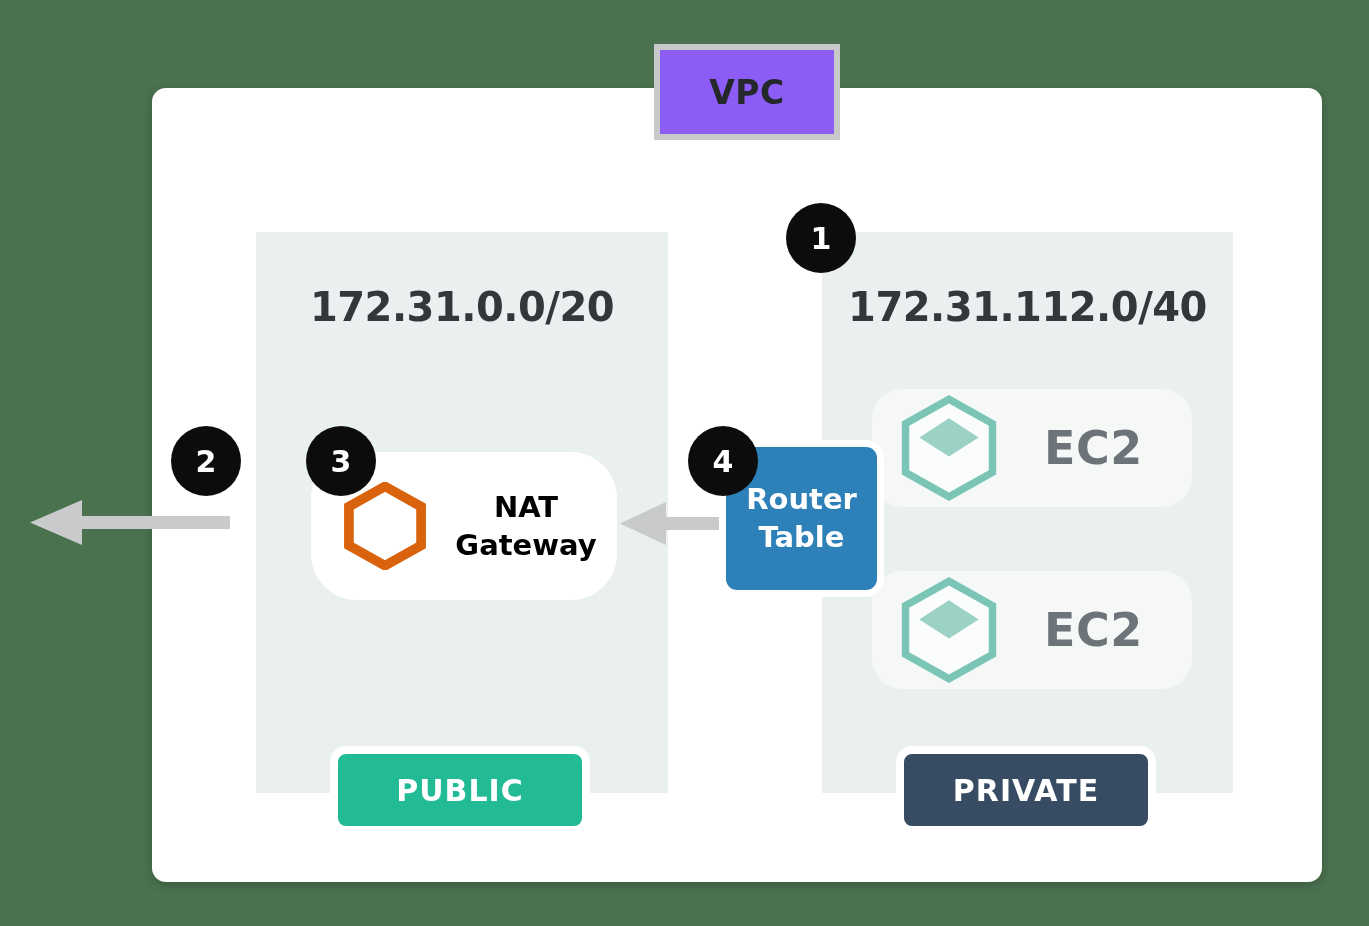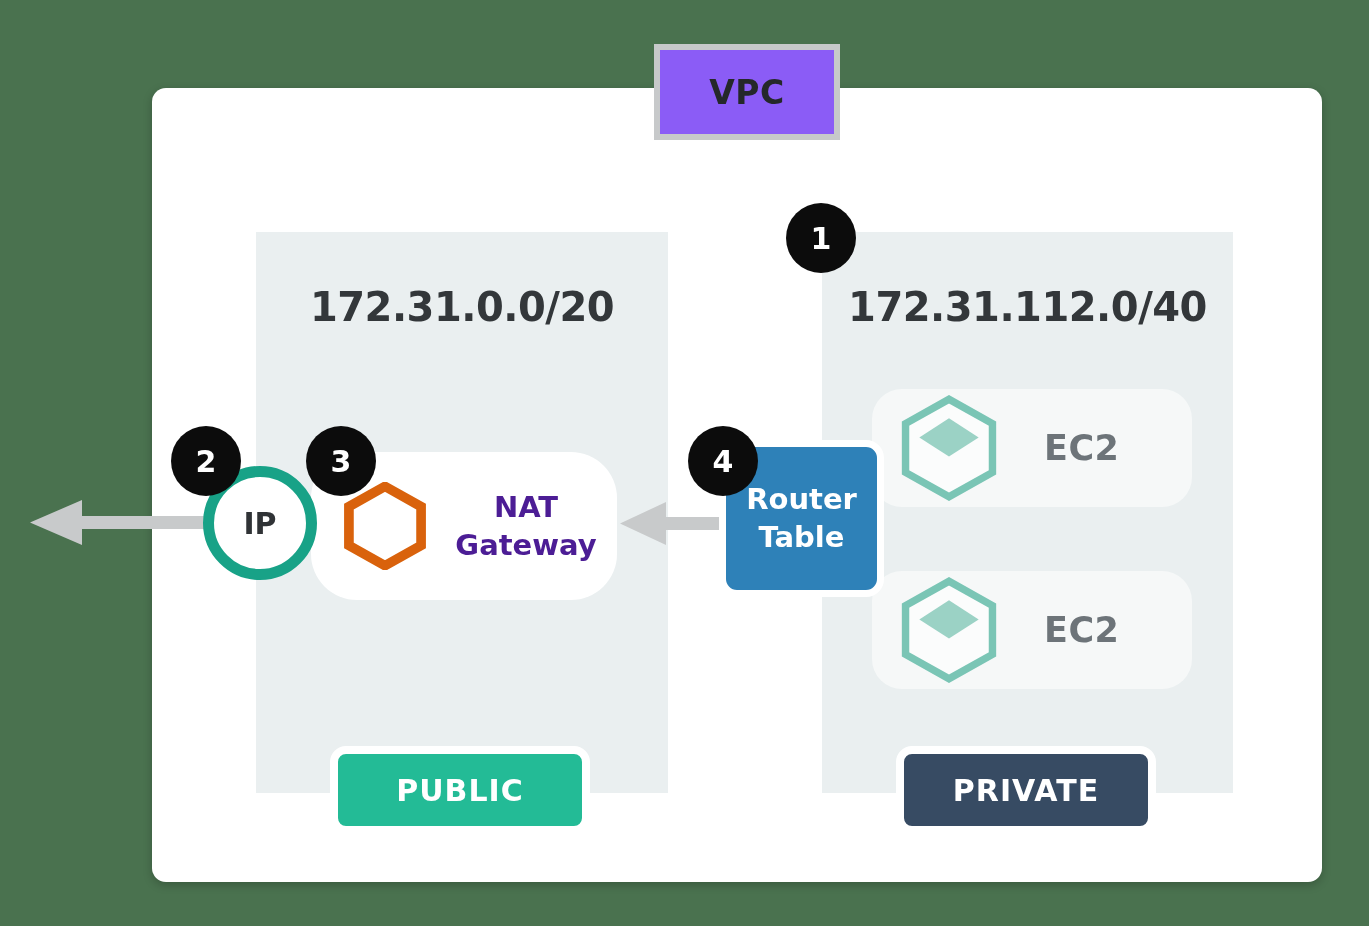--- a/index.html
+++ b/index.html
@@ -123,21 +123,21 @@
     left: 130px;
     top: 0;
     width: 170px;
     height: 148px;
     display: flex;
     flex-direction: column;
     align-items: center;
     justify-content: center;
     font-size: 29px;
     font-weight: bold;
-    color: #4c1d95;
+    color: #000000;
     line-height: 1.32;
     text-align: center;
   }
 
   
   .ip-circle {
     position: absolute;
     left: 203px;
     top: 466px;
     width: 114px;
@@ -193,21 +193,21 @@
   .ec2-1 { top: 389px; }
   .ec2-2 { top: 571px; }
   .ec2-hex {
     width: 106px;
     height: 106px;
     margin-left: 24px;
     flex: none;
   }
   .ec2-label {
     margin-left: 42px;
-    font-size: 35px;
+    font-size: 46px;
     font-weight: bold;
     color: #6d7479;
     letter-spacing: 0.5px;
   }
 
   
   .pill {
     position: absolute;
     width: 260px;
     height: 88px;
@@ -254,23 +254,20 @@
   <svg class="arrow-svg arrow-out" width="200" height="46" viewBox="0 0 200 46">
     <rect x="44" y="16" width="156" height="13" fill="#c8cacb"></rect>
     <polygon points="0,22.5 52,0 52,45" fill="#c8cacb"></polygon>
   </svg>
 
   <svg class="arrow-svg arrow-router" width="110" height="44" viewBox="0 0 110 44">
     <rect x="40" y="15" width="70" height="13" fill="#c8cacb"></rect>
     <polygon points="0,21.5 46,0 46,43" fill="#c8cacb"></polygon>
   </svg>
 
-  <div class="ip-circle">
-    <span>IP</span>
-  </div>
 
   <div class="nat-card">
     <svg class="nat-hex" viewBox="0 0 100 100">
       <polygon points="50,5 91,28 91,72 50,95 9,72 9,28" fill="none" stroke="#d9620c" stroke-width="11" stroke-linejoin="miter"></polygon>
     </svg>
     <div class="nat-label">
       <span>NAT</span>
       <span>Gateway</span>
     </div>
   </div>

